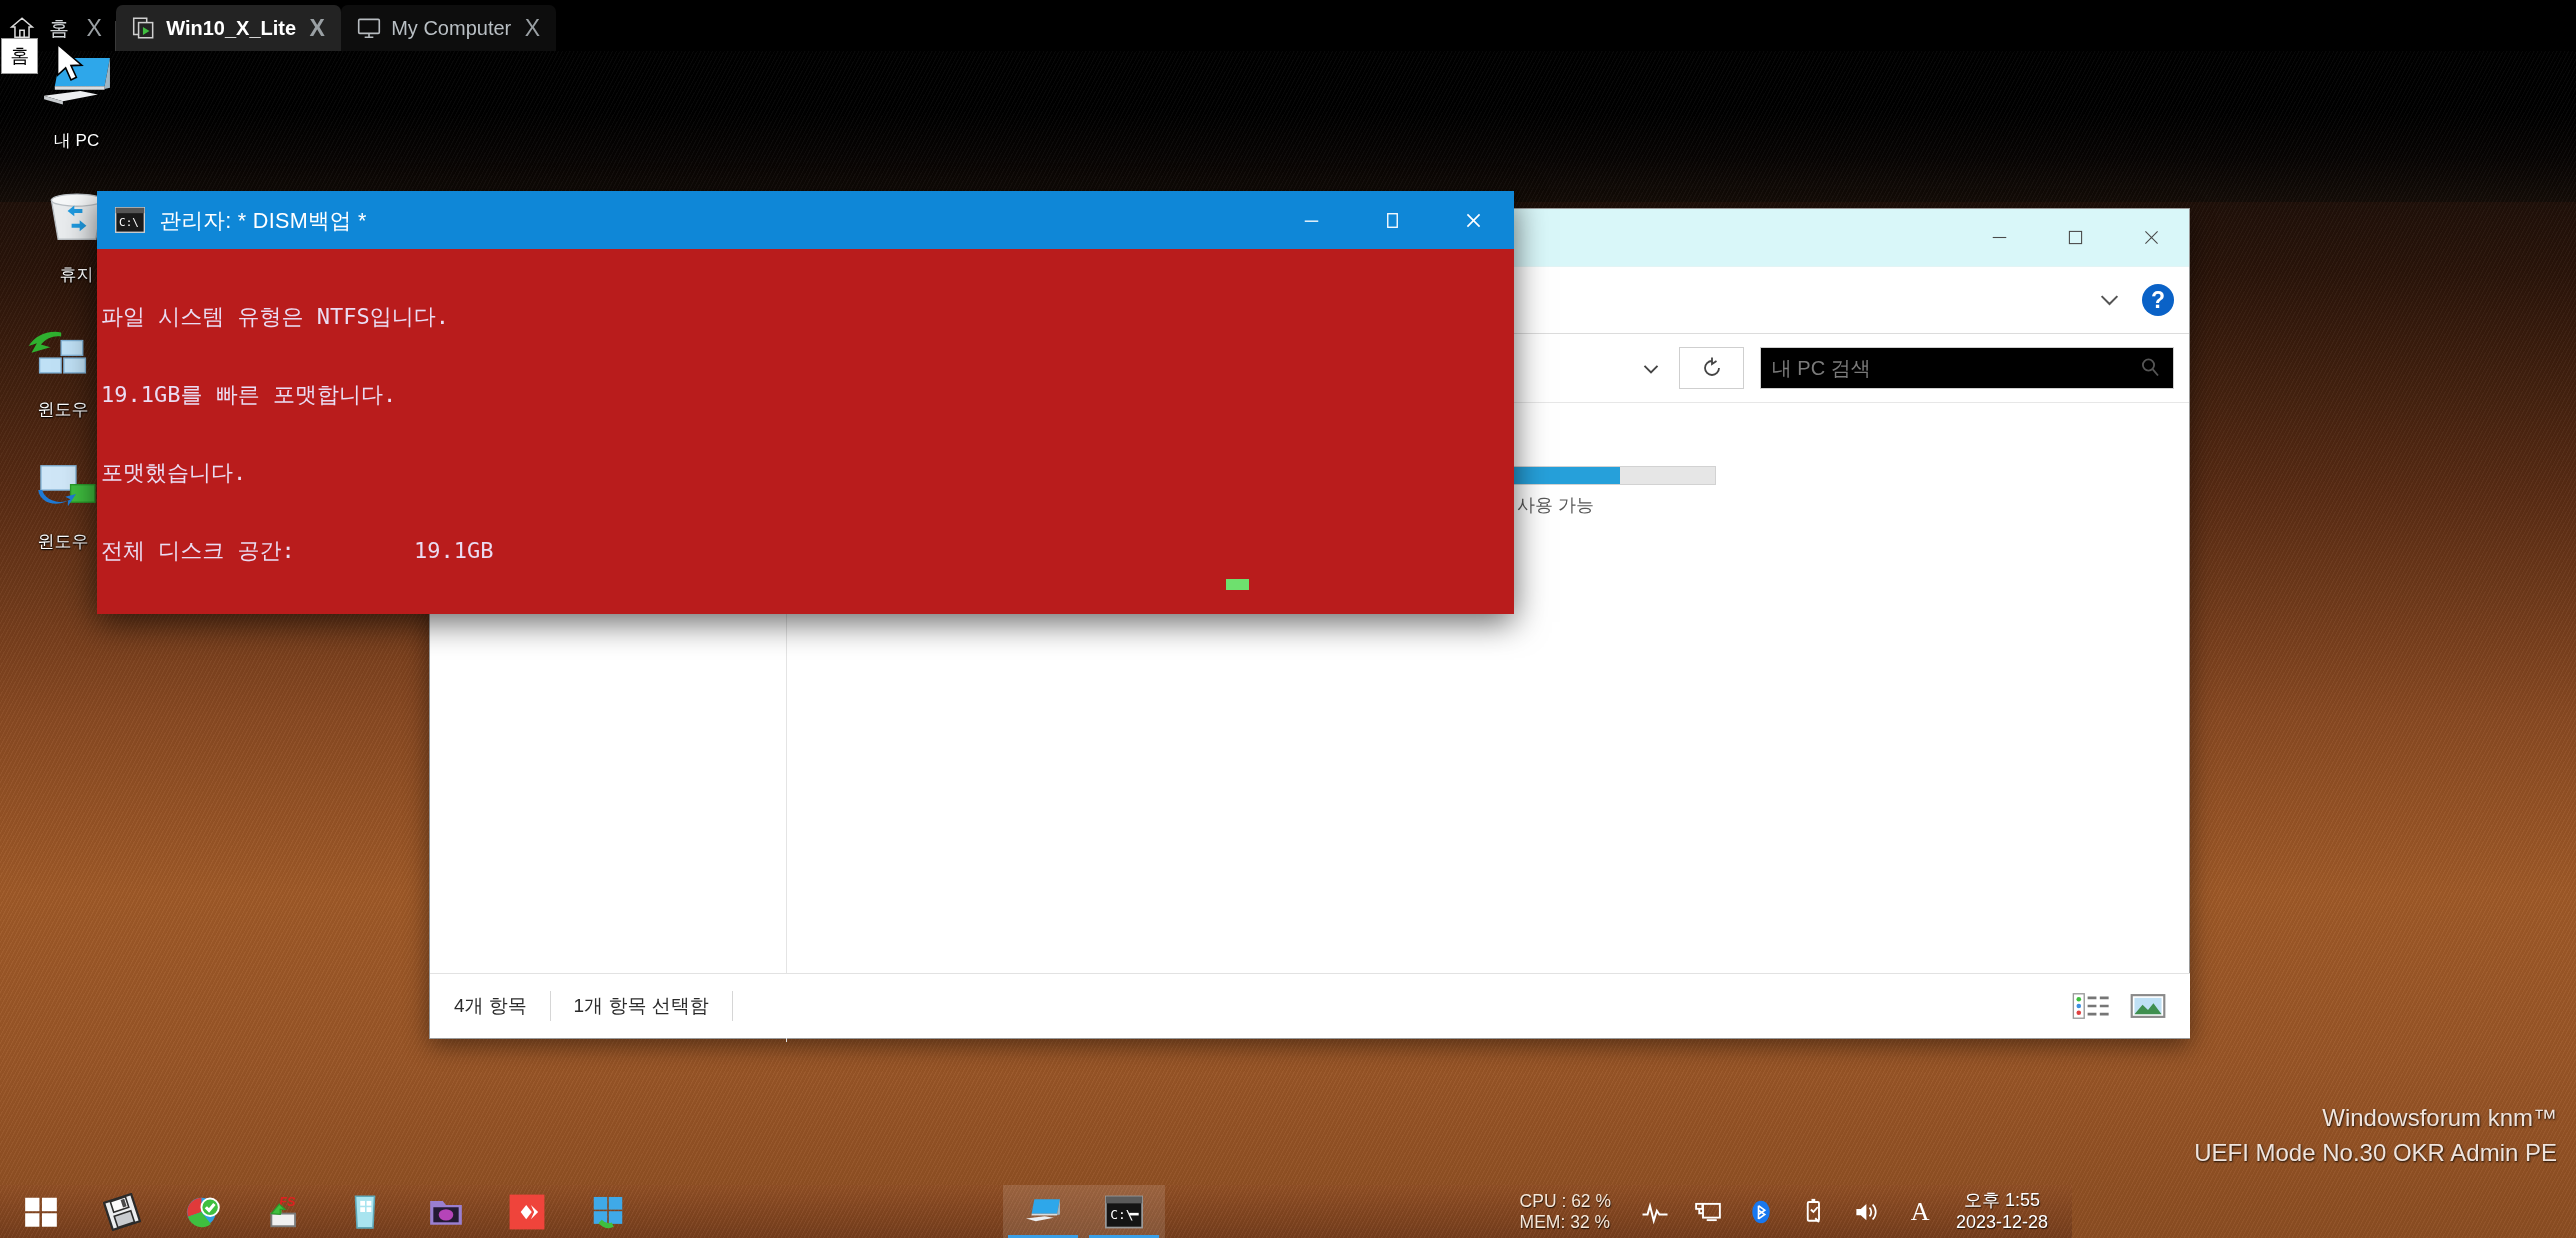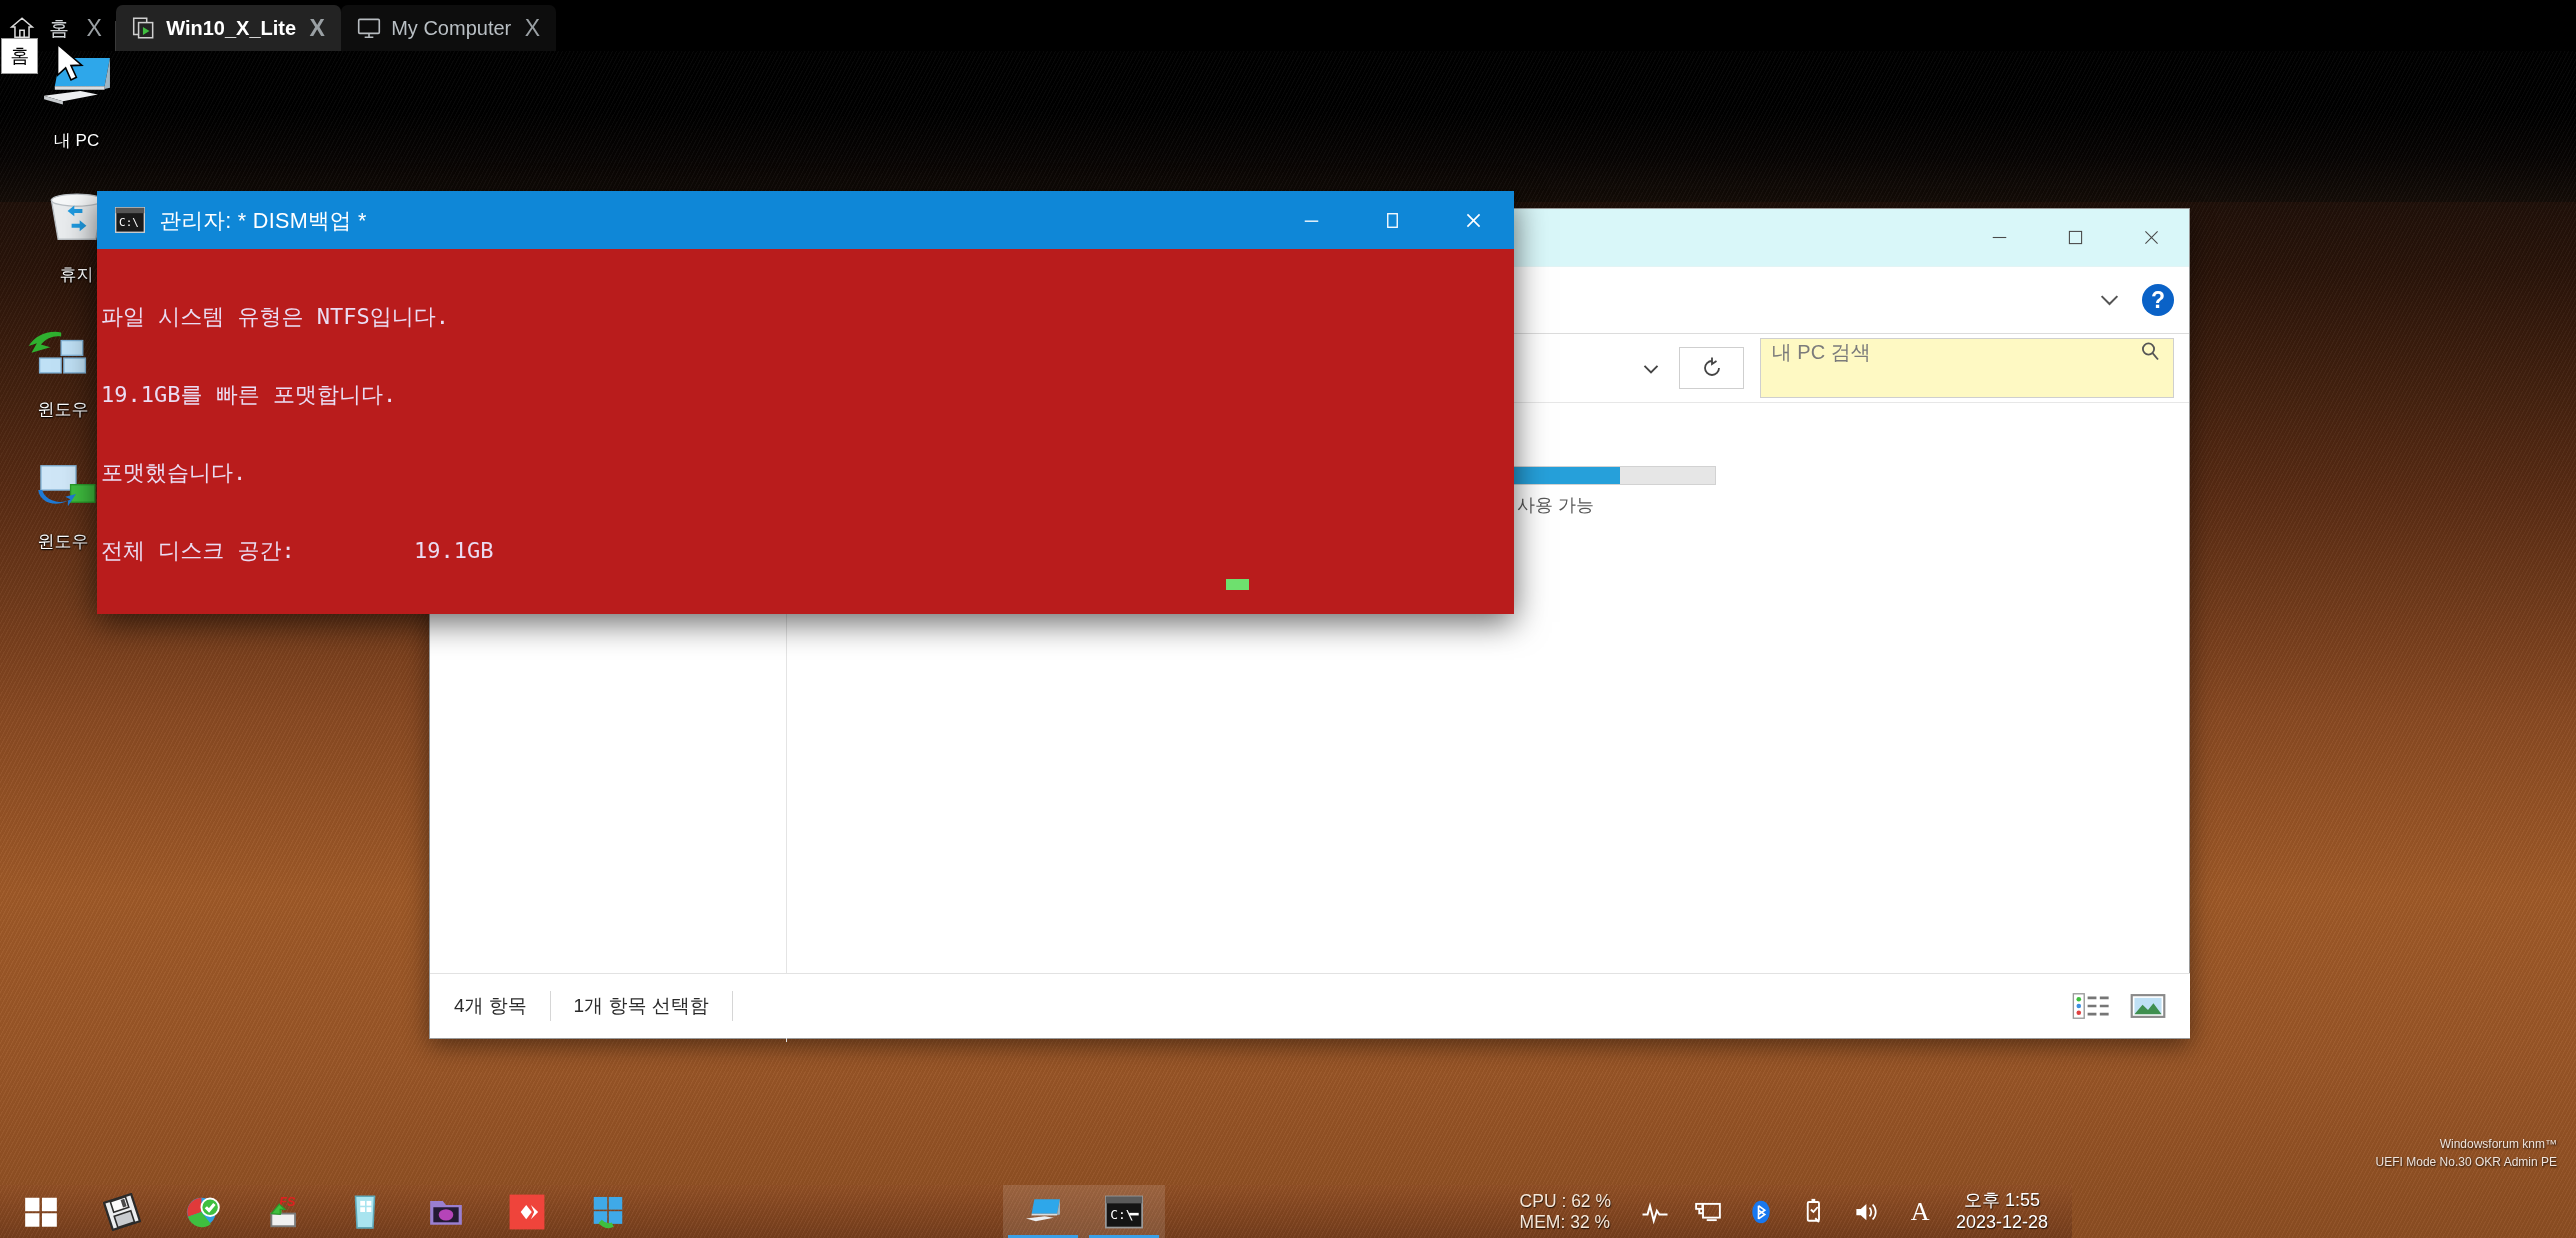--- a/index.html
+++ b/index.html
@@ -120,22 +120,22 @@
     padding: 0 15px; gap: 0; border-bottom: 0.7px solid #e7e7e7;
   }
   .addr-spacer { flex: 1; }
   .addr-btn {
     width: 65px; height: 42px; border: 0.7px solid #cfcfcf; background: #fff;
     display: flex; align-items: center; justify-content: center; color: #444;
     margin-left: -0.7px;
   }
   .addr-btn.flat { border: none; width: 58px; }
   #search-box {
-    width: 414px; height: 60px; border: 0.7px solid #cfcfcf; background: #fef9c3;
-    display: flex; padding: 0 10.8px; margin-left: 16px;
+    width: 414px; height: 42px; border: 0.7px solid #cfcfcf; background: #000000;
+    display: flex; align-items: center; padding: 0 10.8px; margin-left: 16px;
   }
   #search-placeholder { flex: 1; color: #7b7b7b; font-size: 20px; }
   #exp-body { display: flex; height: 639px; }
   #nav-pane { width: 357px; border-right: 0.7px solid #e4e4e4; padding-top: 6.7px; }
   .nav-item {
     height: 39px; display: flex; align-items: center; gap: 10.8px;
     padding-left: 51px; font-size: 20px; color: #2b2b2b;
   }
   .nav-item.net { padding-left: 24px; margin-top: 20px; }
   .nav-ico { width: 28px; height: 28px; flex: none; display:flex; align-items:center; }
@@ -185,21 +185,21 @@
     white-space: pre;
     overflow: hidden;
   }
   #con-cursor {
     position: absolute; width: 23px; height: 10.8px; background: #6ee06e;
   }
 
   
   #watermark {
     position: absolute; right: 19px; bottom: 67px;
-    text-align: right; color: #f0e4dc; font-size: 12px; line-height: 1.45;
+    text-align: right; color: #f0e4dc; font-size: 24px; line-height: 1.45;
     text-shadow: 0.7px 0.7px 2px rgba(0,0,0,.85);
   }
 
   
   #taskbar {
     position: absolute; left: 0; bottom: 0; width: 2072px; height: 53px;
     background: linear-gradient(180deg, rgba(150,80,38,.62), rgba(110,56,26,.68));
     backdrop-filter: blur(1.3px);
     display: flex; align-items: center;
   }

